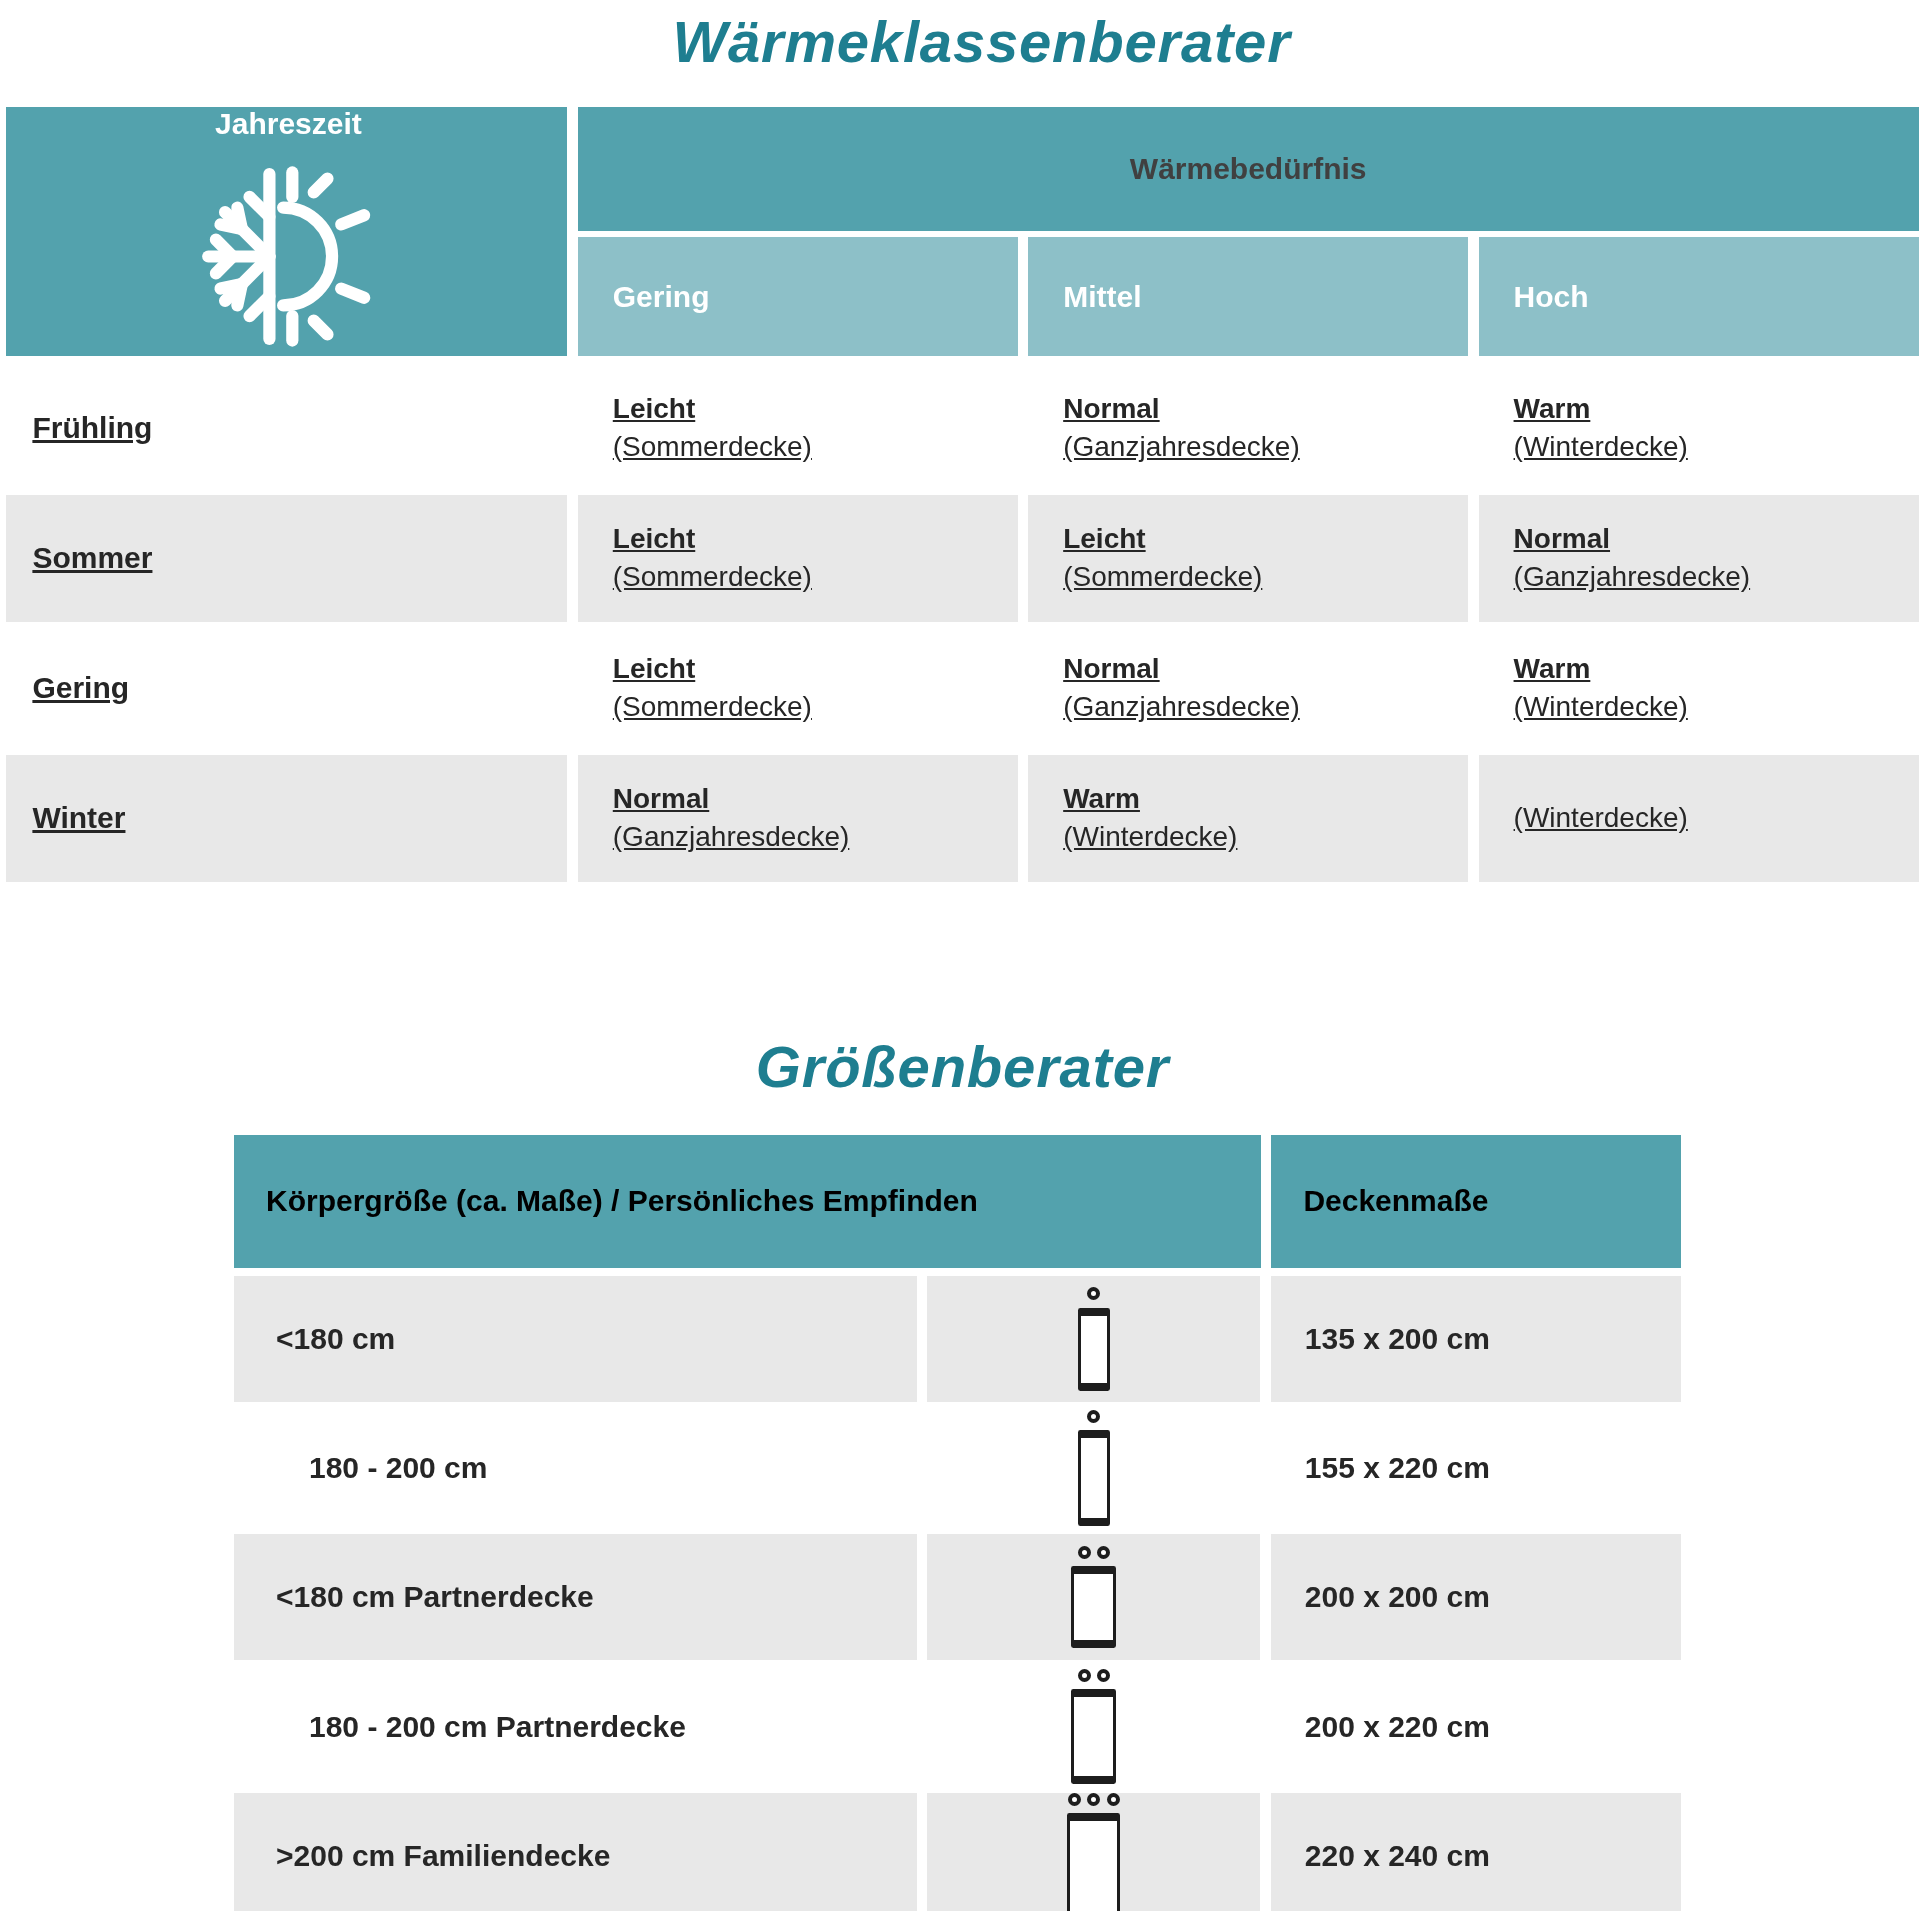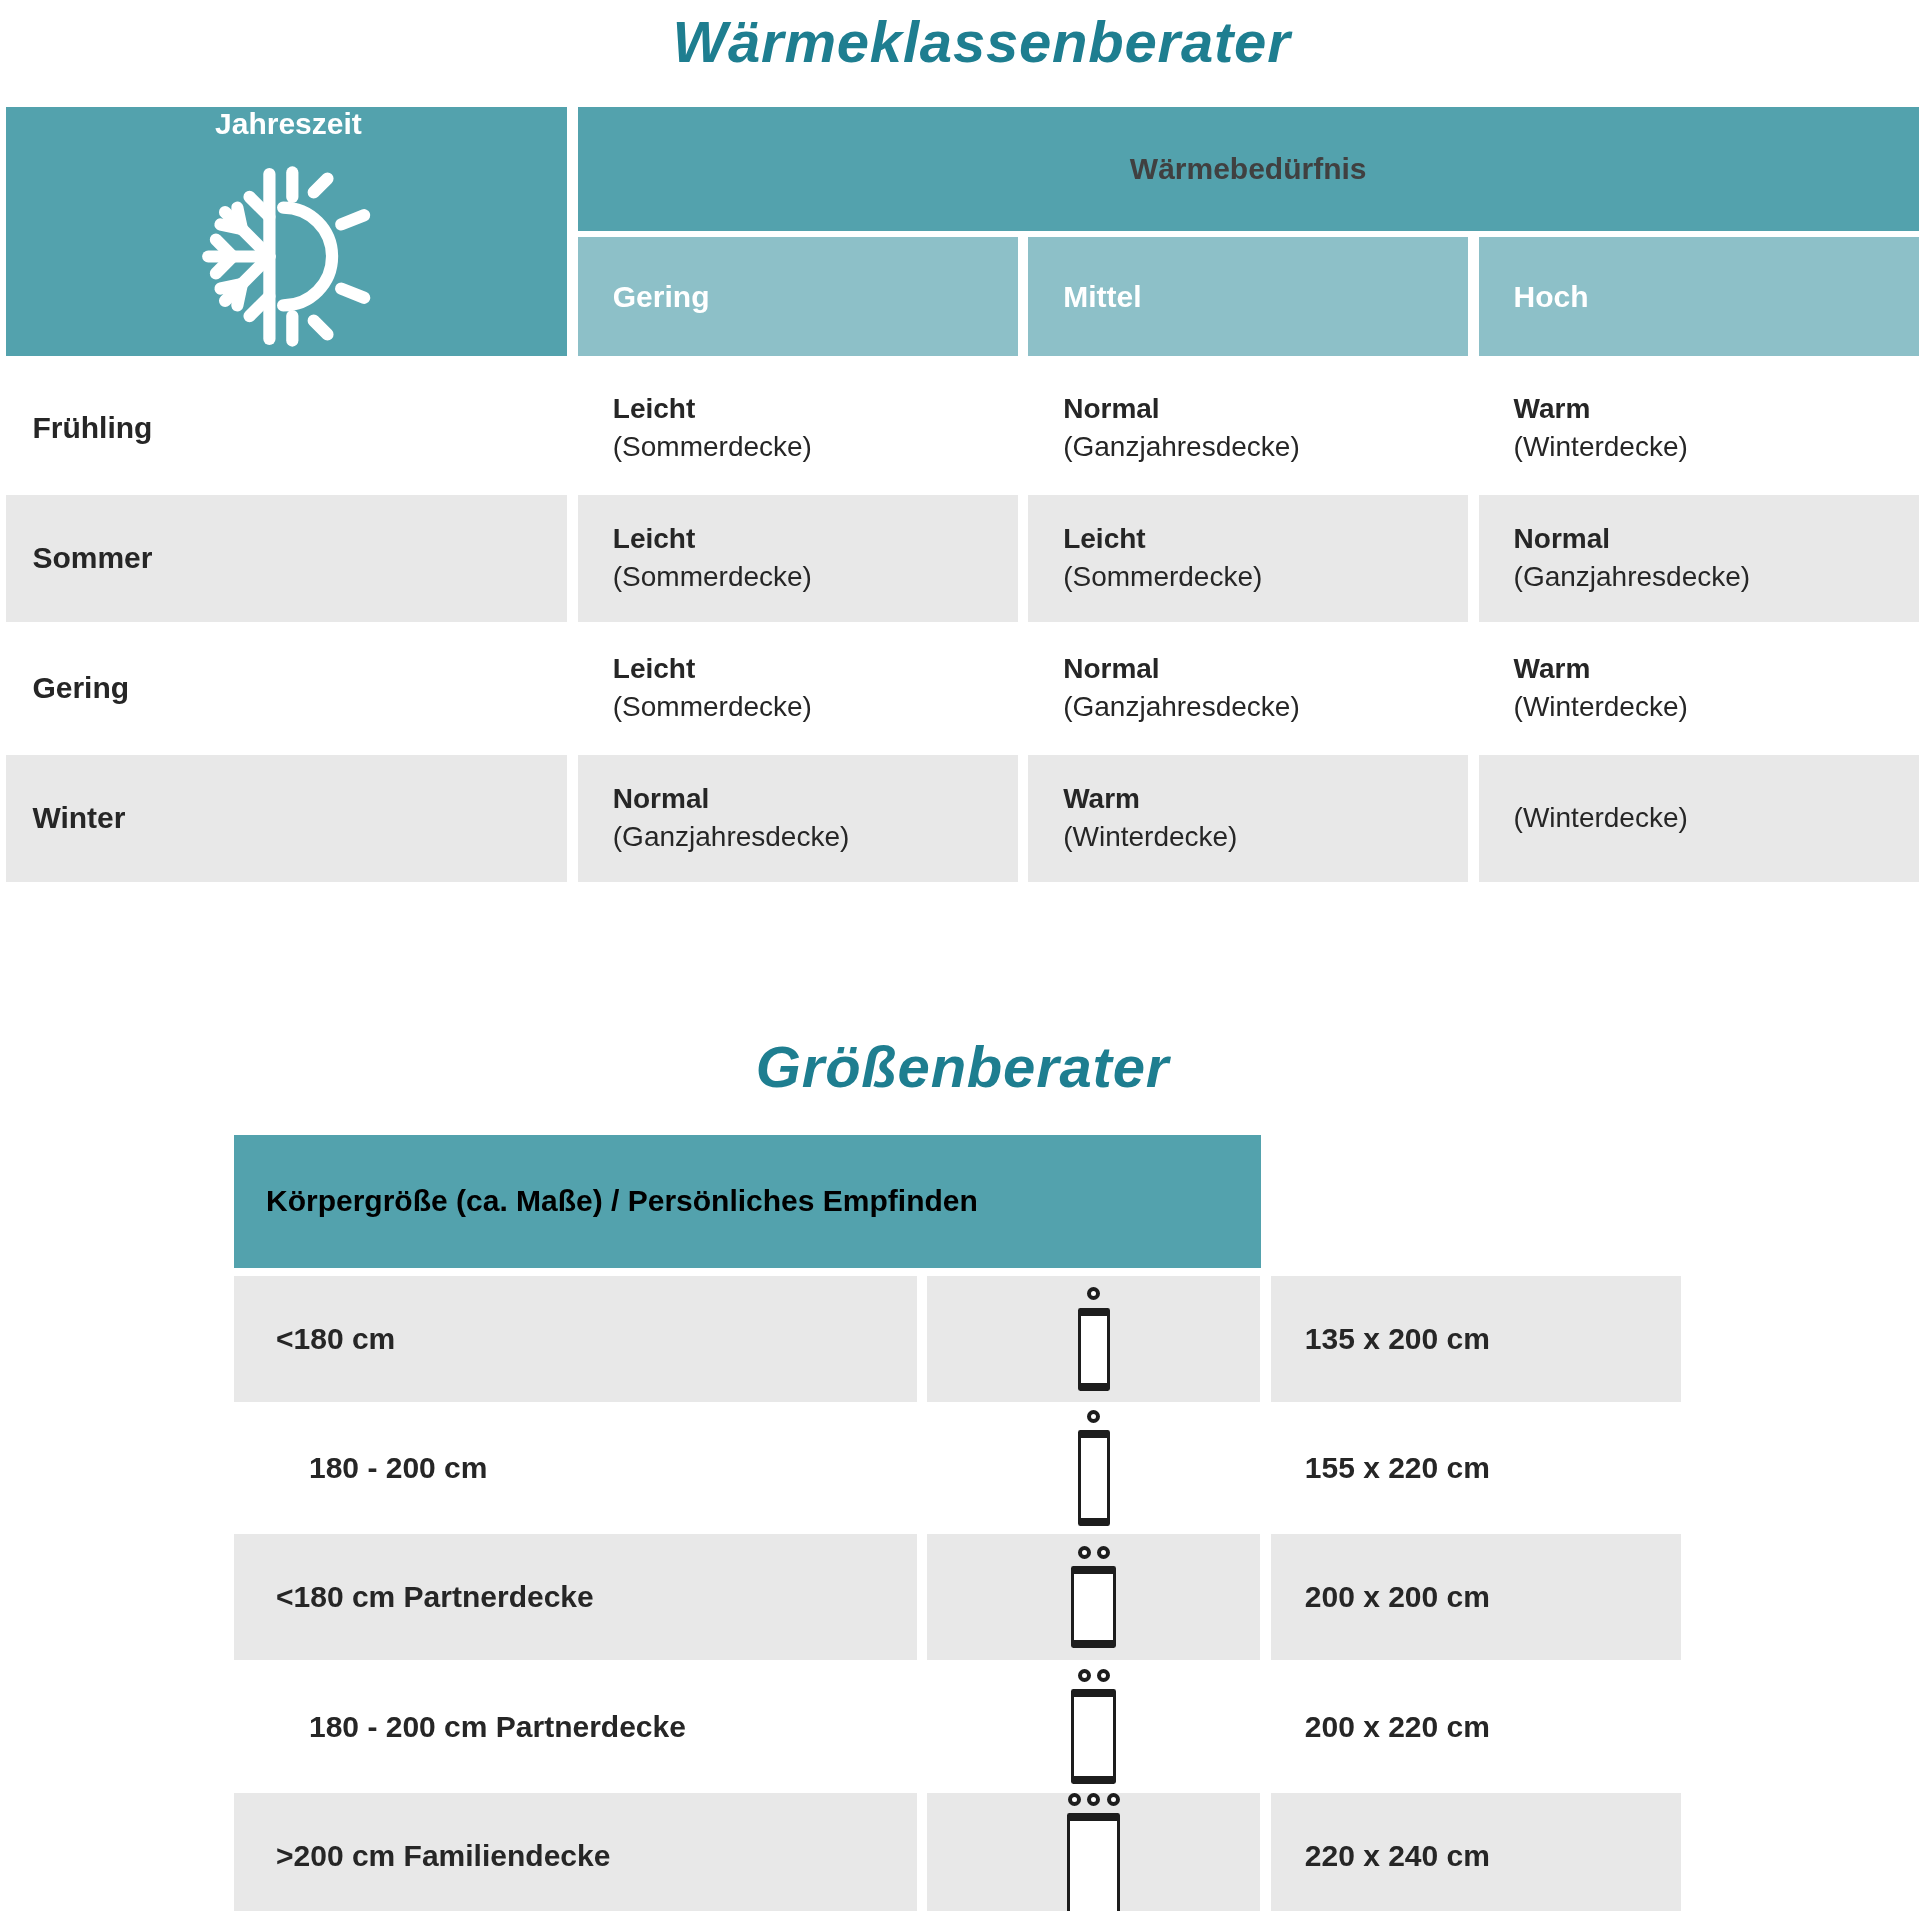--- a/index.html
+++ b/index.html
@@ -47,20 +47,21 @@
     display:flex;align-items:center;
     padding-left:35px;box-sizing:border-box;
     font-weight:bold;font-size:30px;
   }
   .t1-body{
     display:grid;
     grid-template-columns:561px 440px 440px 440px;
     grid-auto-rows:127px;
     column-gap:10.4px;row-gap:3.2px;
     margin-top:8px;
+    text-decoration:underline;
   }
   .season-cell{
     display:flex;flex-direction:column;justify-content:center;
     padding-left:26px;box-sizing:border-box;
     font-weight:bold;font-size:30px;
   }
   .bcell{
     display:flex;flex-direction:column;justify-content:center;
     padding-left:35px;box-sizing:border-box;
   }
@@ -217,20 +218,21 @@
       <div class="sub">(Winterdecke)</div>
     </div>
   </div>
 </div>
 
 <h1 class="title title2">Größenberater</h1>
 
 <div class="t2">
   <div class="t2-head">
     <div class="t2-hcell">Körpergröße (ca. Maße) / Persönliches Empfinden</div>
+    <div class="t2-hcell">Deckenmaße</div>
   </div>
 
   <div class="t2-body">
 
     <div class="t2-label g">&lt;180 cm</div>
     <div class="t2-iconcell g">
       <div class="blanket-icon s1">
           <div class="dots">
             <span class="dot"></span>
           </div>

